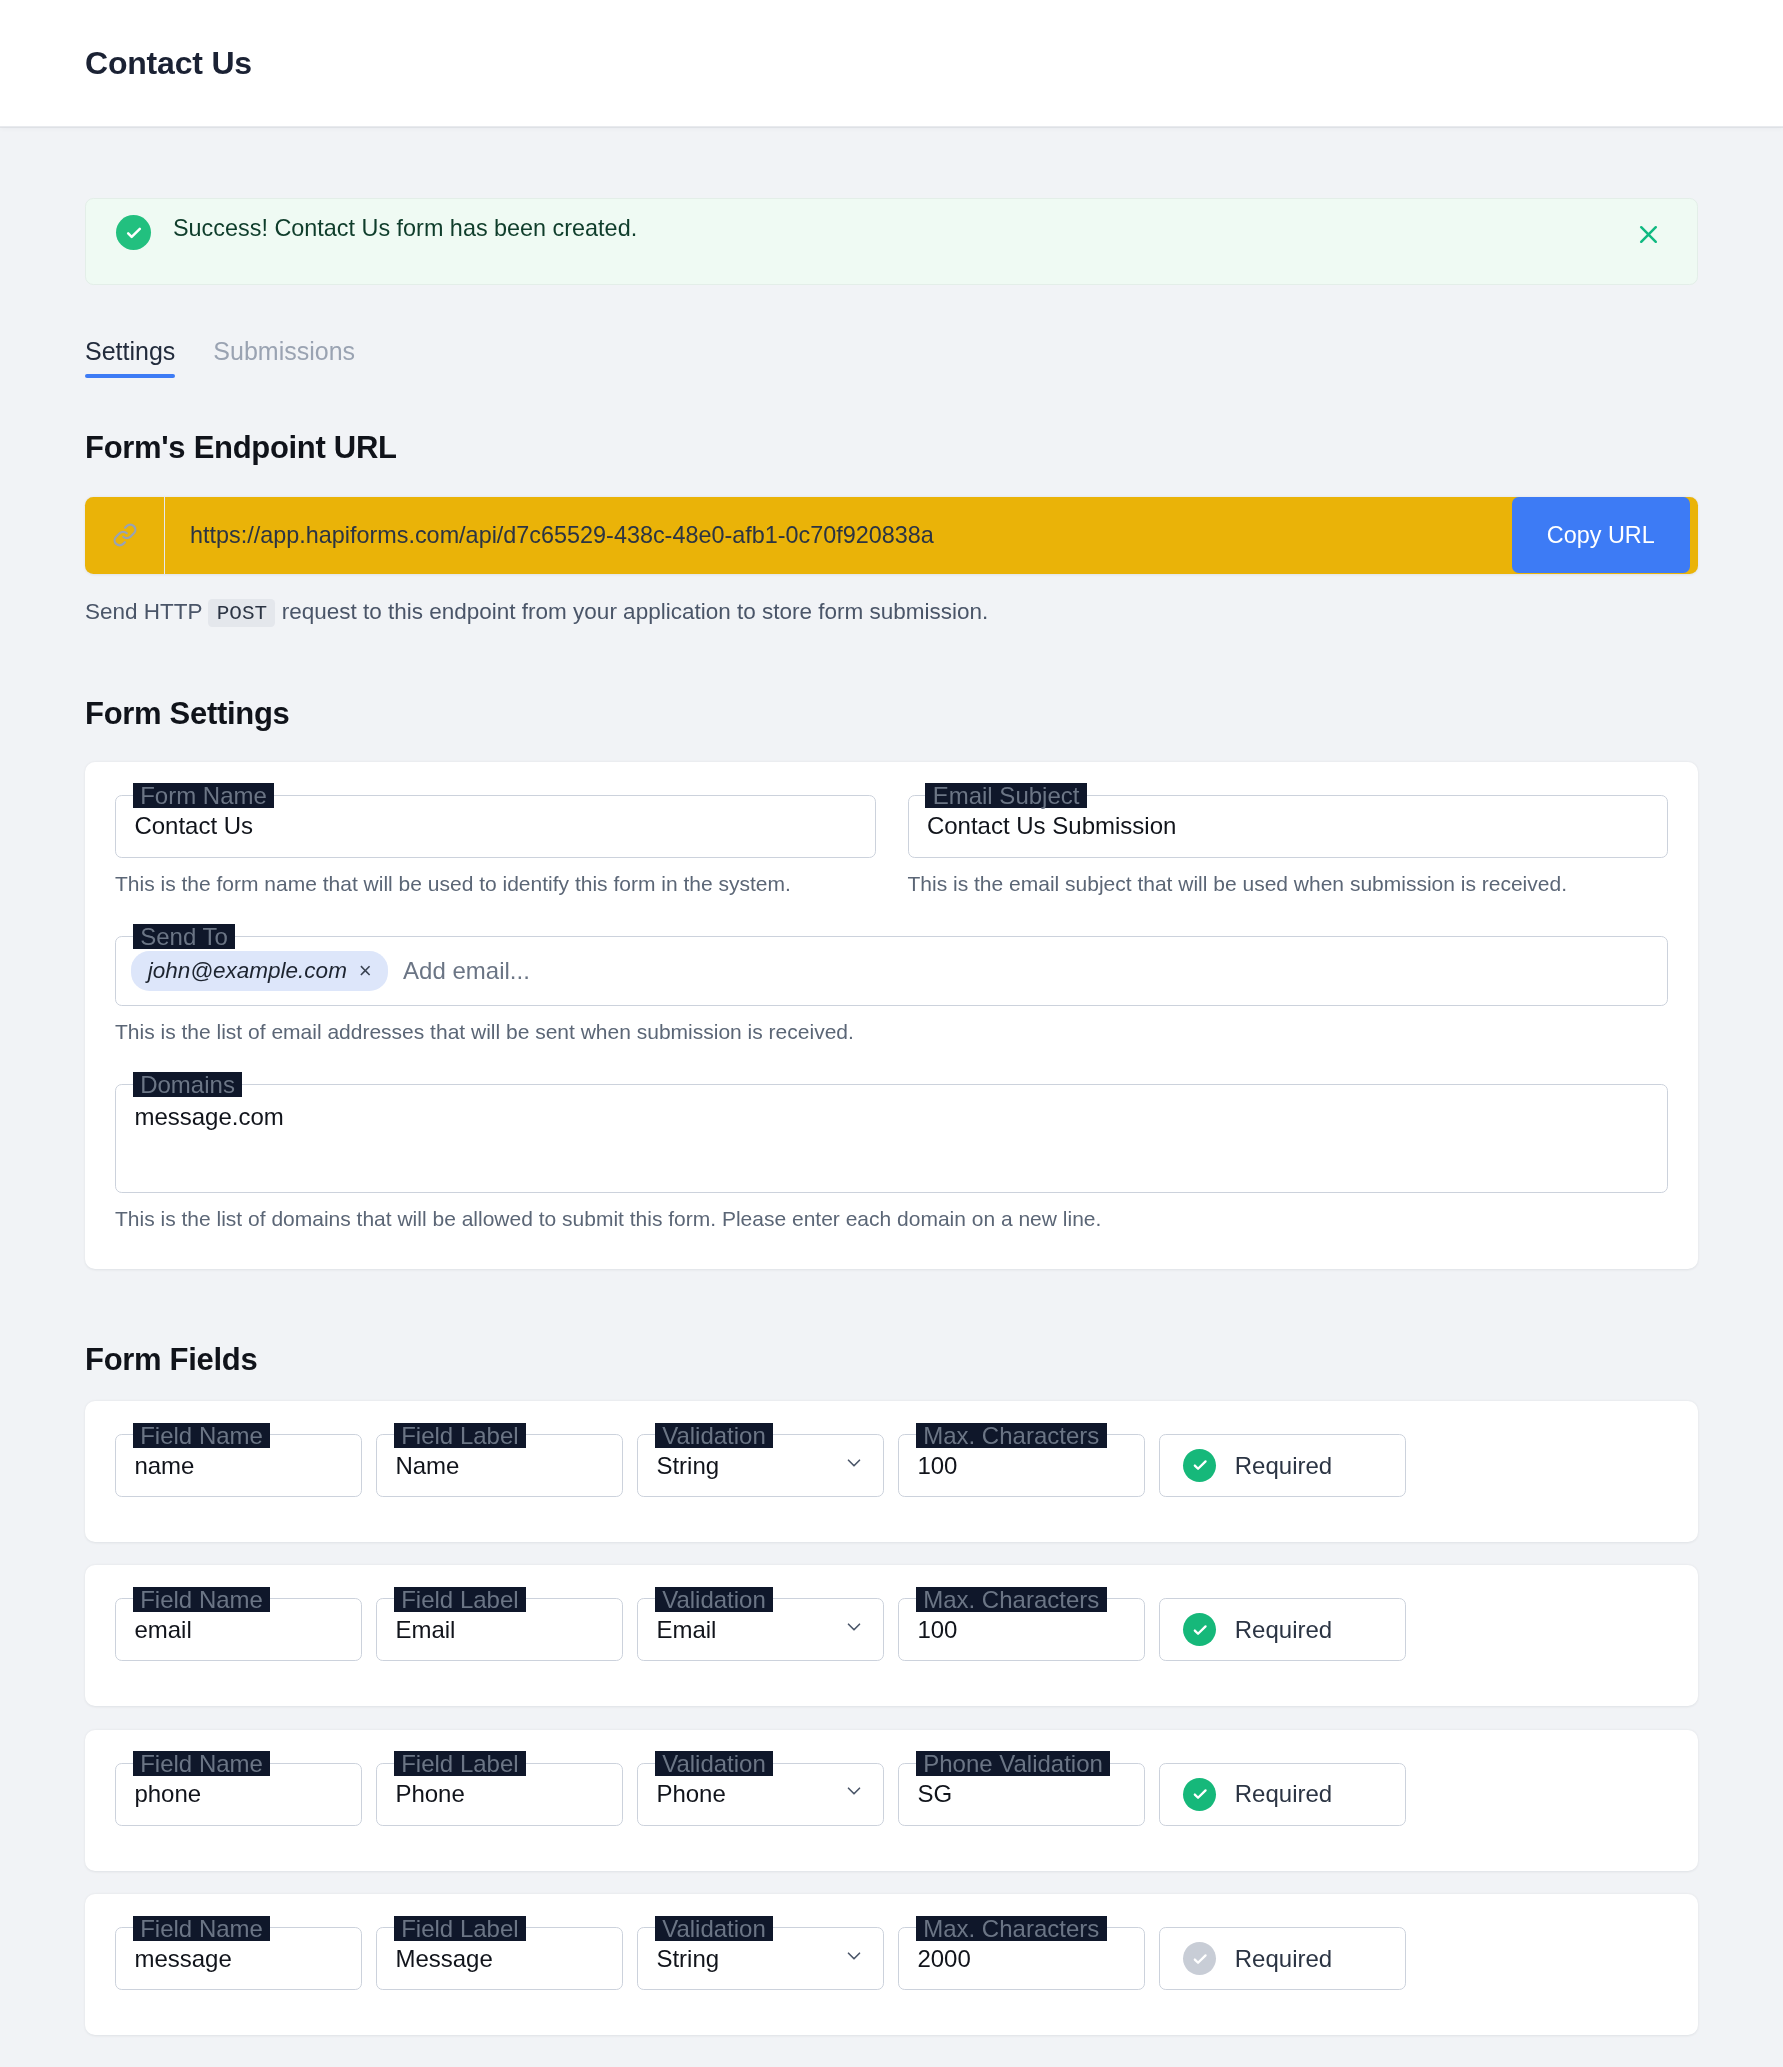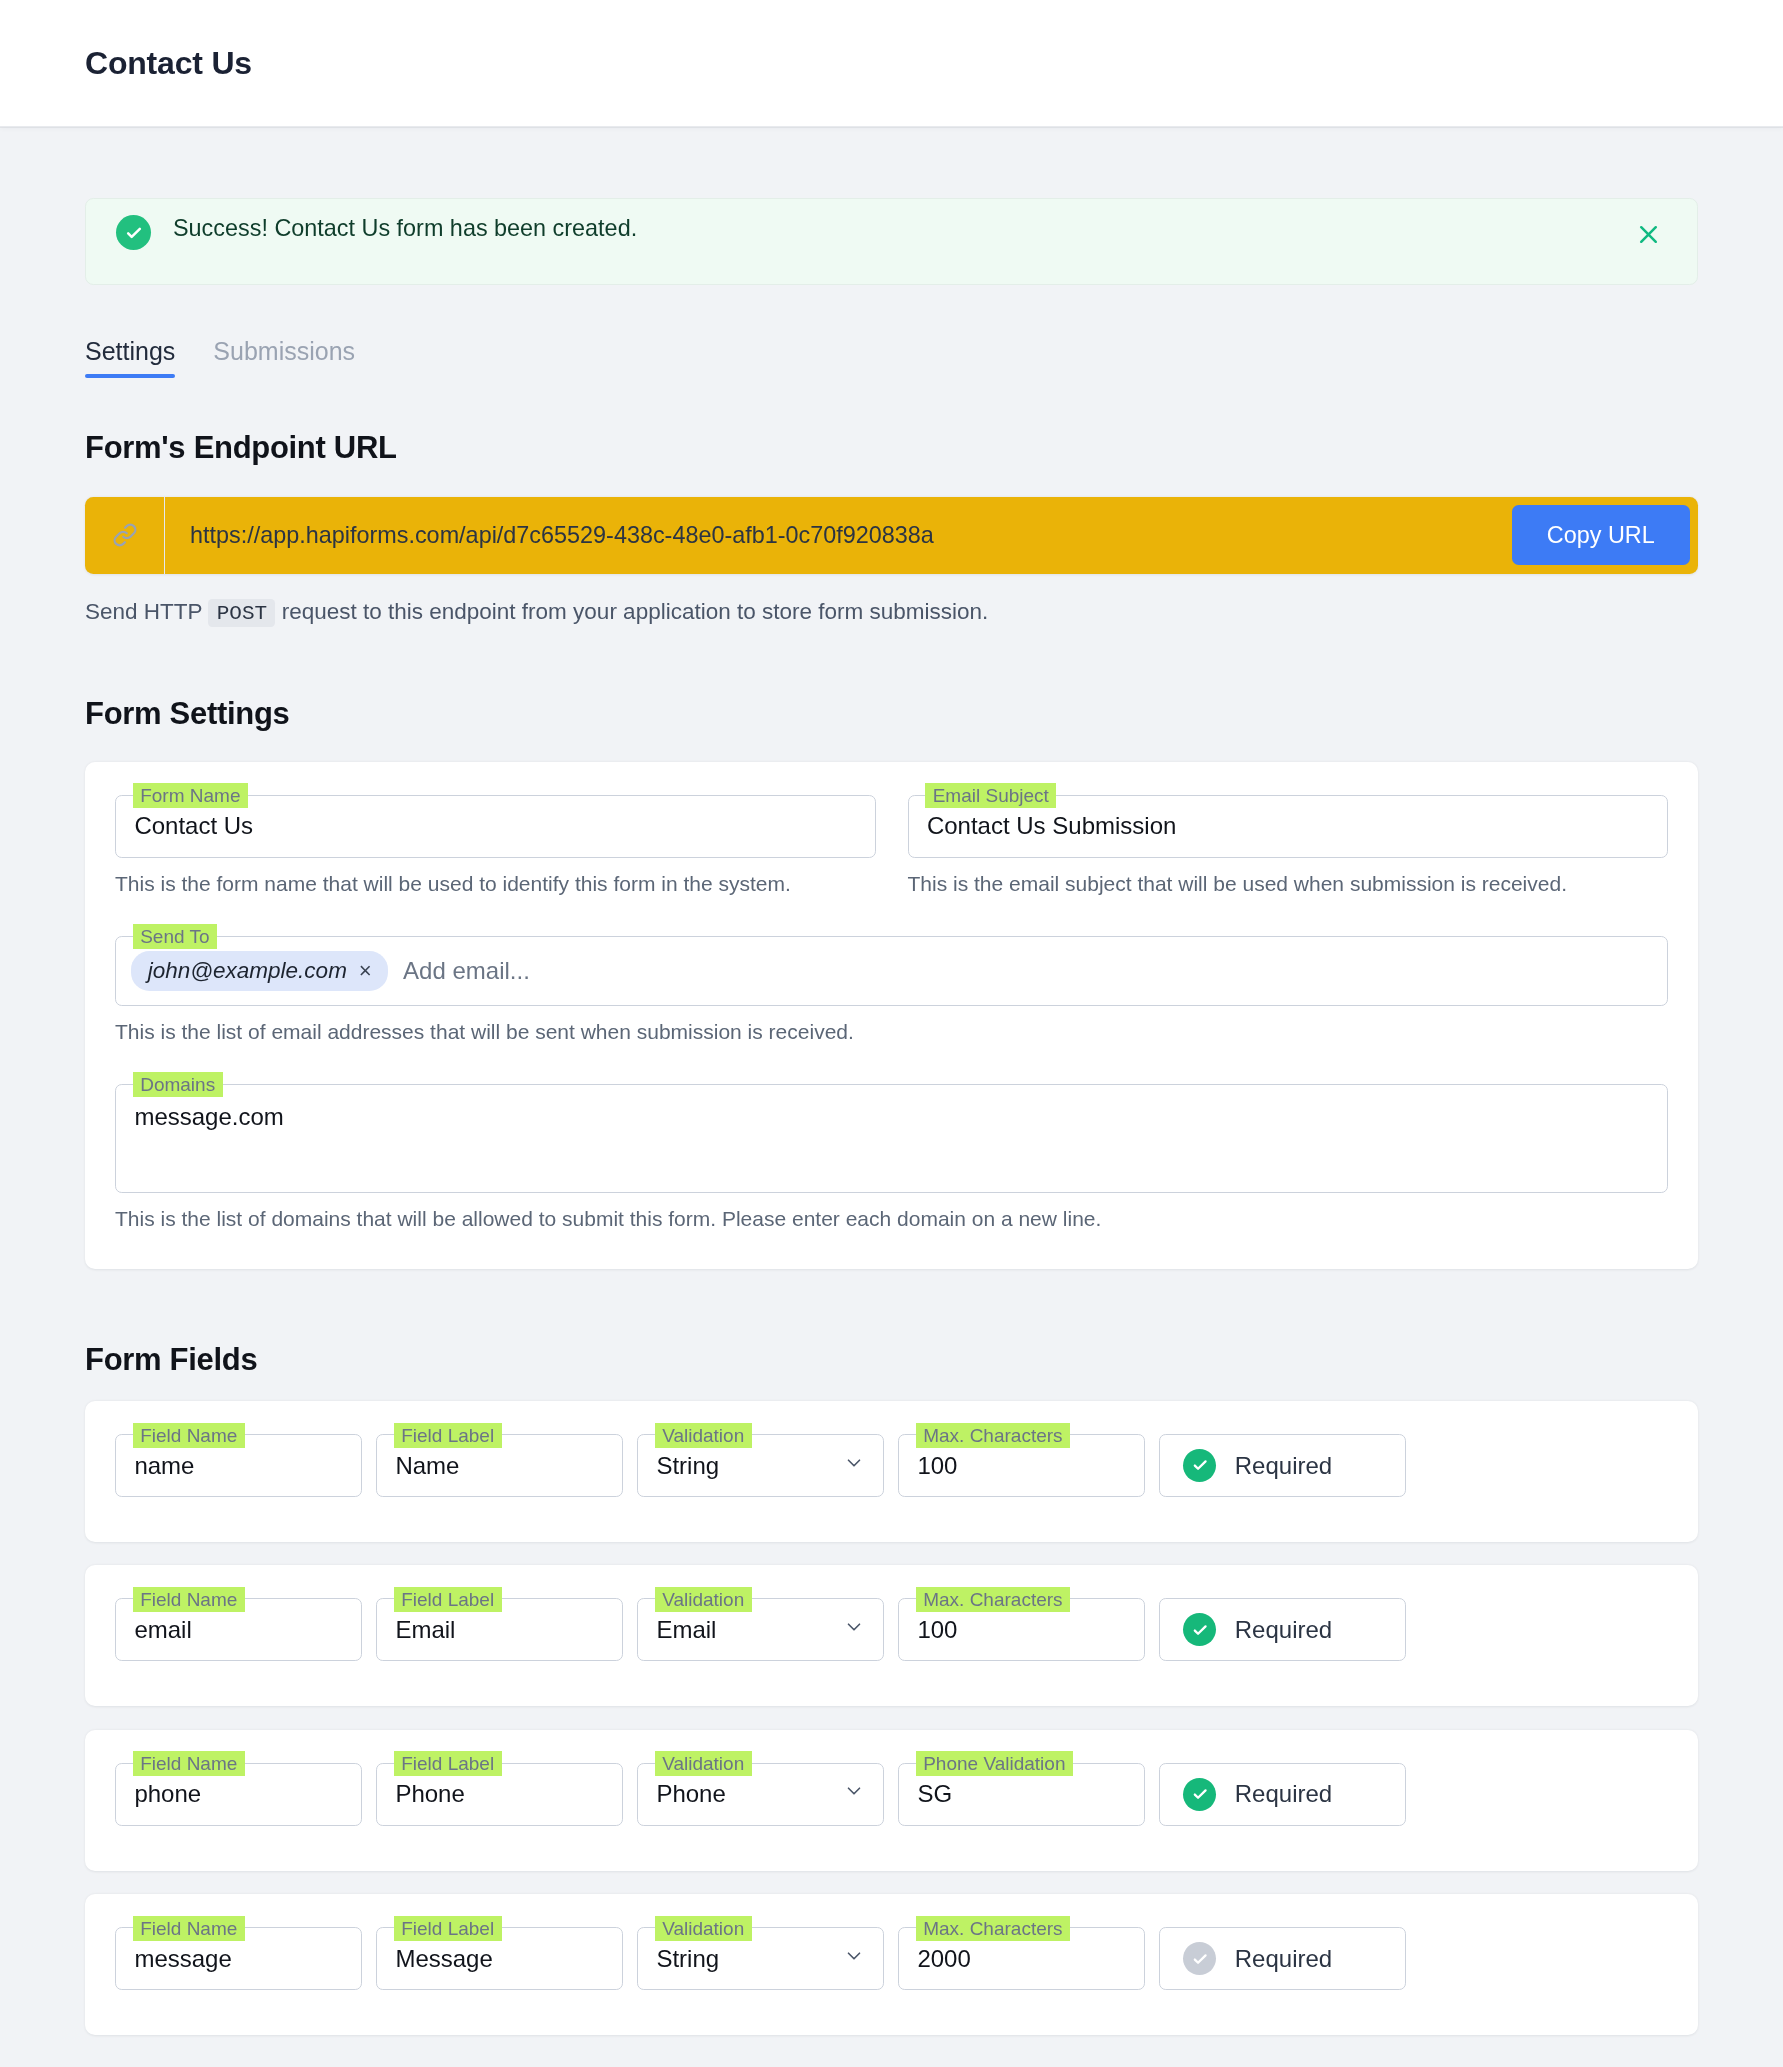--- a/index.html
+++ b/index.html
@@ -129,21 +129,21 @@
     white-space: nowrap;
     overflow: hidden;
     text-overflow: ellipsis;
   }
   .copy-btn {
     margin-right: 8.3px;
     background: #3d7bf5;
     color: #ffffff;
     border: none;
     border-radius: 6.7px;
-    height: 60px;
+    height: 76px;
     padding: 4px 35px;
     font-size: 23.4px;
     font-family: inherit;
     cursor: pointer;
     flex: 0 0 auto;
   }
   .url-hint {
     margin-top: 25px;
     font-size: 22.5px;
     color: #4c5costs;
@@ -173,23 +173,23 @@
   .fs {
     position: relative;
     border: 0.8px solid #ccd2dc;
     border-radius: 6.7px;
     background: #fff;
   }
   .fs > .legend {
     position: absolute;
     top: -12.5px;
     left: 16.7px;
-    background: #bef264;
+    background: #0f172a;
     padding: 0 7.5px;
-    font-size: 19px;
+    font-size: 24px;
     color: #6b7585;
     line-height: 25px;
     white-space: nowrap;
   }
   .fs > .value {
     font-size: 24px;
     color: #11141b;
     padding: 0 18.4px;
     display: flex;
     align-items: center;

